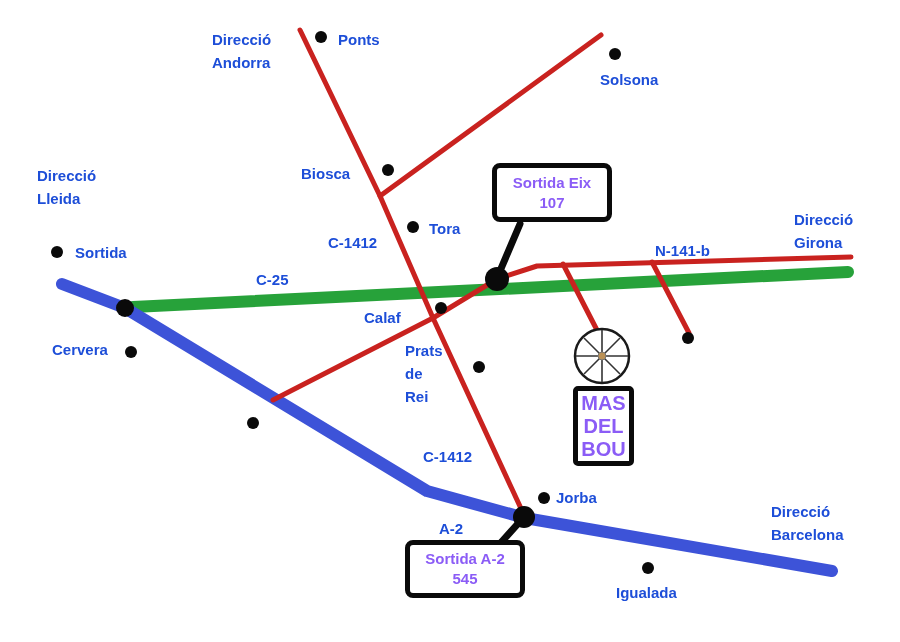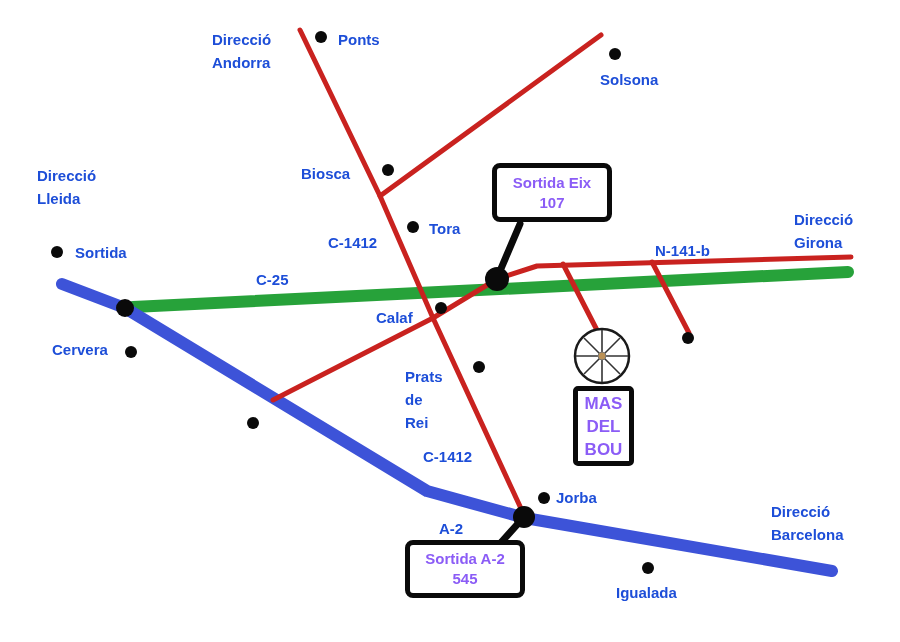--- a/index.html
+++ b/index.html
@@ -14,21 +14,21 @@
   }
   .ln{display:block;}
   .signbox{
     position:absolute;box-sizing:border-box;background:#ffffff;
     border:5px solid #0a0a0a;border-radius:8px;
     display:flex;flex-direction:column;align-items:center;justify-content:center;
     font-size:15px;font-weight:bold;line-height:20px;text-align:center;color:#8b5cf6;
     z-index:3;
   }
   .signbox .ln{display:block;}
-  .dest{font-size:17px;line-height:23px;border-radius:5px;}
+  .dest{font-size:20px;line-height:23px;border-radius:5px;}
 </style>
 </head>
 <body>
 
 <div class="map">
 
   <svg width="900" height="642" viewBox="0 0 900 642">
 
     <polyline points="133,307 848,272" fill="none" stroke-width="12" stroke-linecap="round" stroke="#27a23a"></polyline>
 
@@ -92,24 +92,24 @@
     <span class="ln">Direcció</span>
     <span class="ln">Barcelona</span>
   </div>
 
   <div class="lbl" style="left:338px;top:28px">Ponts</div>
   <div class="lbl" style="left:600px;top:68px">Solsona</div>
   <div class="lbl" style="left:301px;top:162px">Biosca</div>
   <div class="lbl" style="left:429px;top:217px">Tora</div>
   <div class="lbl" style="left:75px;top:241px">Sortida</div>
   <div class="lbl" style="left:52px;top:338px">Cervera</div>
-  <div class="lbl" style="left:376px;top:306px">Calaf</div>
+  <div class="lbl" style="left:364px;top:306px">Calaf</div>
   <div class="lbl" style="left:556px;top:486px">Jorba</div>
   <div class="lbl" style="left:616px;top:581px">Igualada</div>
-  <div class="lbl" style="left:405px;top:365px">
+  <div class="lbl" style="left:405px;top:339px">
     <span class="ln">Prats</span>
     <span class="ln">de</span>
     <span class="ln">Rei</span>
   </div>
 
   <div class="lbl" style="left:256px;top:268px">C-25</div>
   <div class="lbl" style="left:328px;top:231px">C-1412</div>
   <div class="lbl" style="left:423px;top:445px">C-1412</div>
   <div class="lbl" style="left:655px;top:239px">N-141-b</div>
   <div class="lbl" style="left:439px;top:517px">A-2</div>

